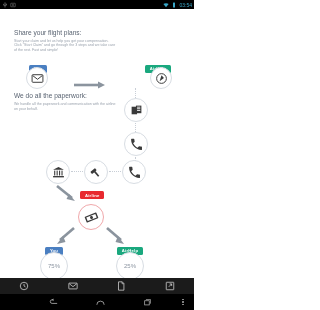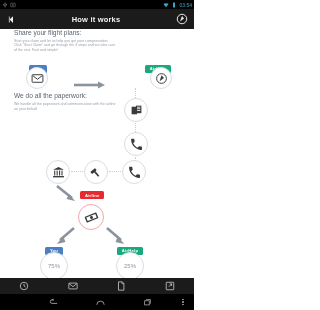--- a/index.html
+++ b/index.html
@@ -155,35 +155,20 @@
         <path fill="#39a7c8" d="M12 21l10.5-13C20 6 16.3 4.5 12 4.5S4 6 1.5 8L12 21z"></path>
       </svg>
       <svg class="sb-ico" viewBox="0 0 24 24">
         <rect x="8" y="3" width="8" height="19" rx="1" fill="#39a7c8"></rect>
         <rect x="10" y="1.5" width="4" height="2" fill="#39a7c8"></rect>
       </svg>
       <span class="sb-time">03:54</span>
     </div>
   </div>
 
-  <div class="actionbar">
-    <div class="ab-back">
-      <svg width="9" height="9" viewBox="0 0 24 24">
-        <path fill="#f0f0f0" d="M16 3 L16 21 L7 12 Z"></path>
-        <rect x="5" y="4" width="2" height="16" fill="#f0f0f0"></rect>
-      </svg>
-    </div>
-    <div class="ab-title">How it works</div>
-    <div class="ab-logo">
-      <svg width="12" height="12" viewBox="0 0 24 24">
-        <circle cx="12" cy="12" r="9.5" fill="none" stroke="#e8e8e8" stroke-width="2"></circle>
-        <path d="M12 6 L8 17 L16 11 Z" fill="#e8e8e8"></path>
-      </svg>
-    </div>
-  </div>
 
   <div class="content">
 
     <div class="sec">
       <div class="h">Share your flight plans:</div>
       <div class="p">Start your claim and let us help you get your compensation. Click "Start Claim" and go through the 3 steps and we take care of the rest. Fast and simple!</div>
     </div>
 
     <div class="step1">
       <div class="s1-you">

